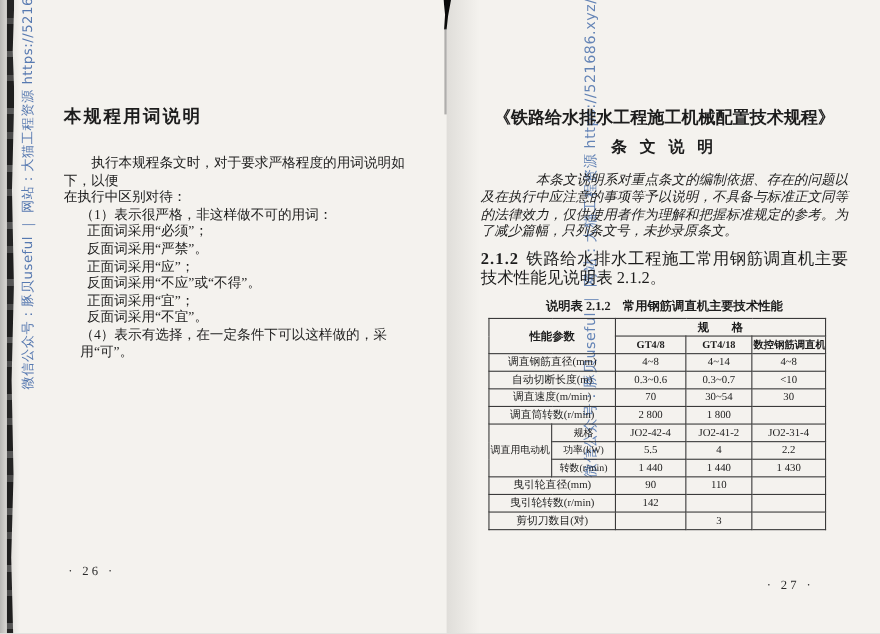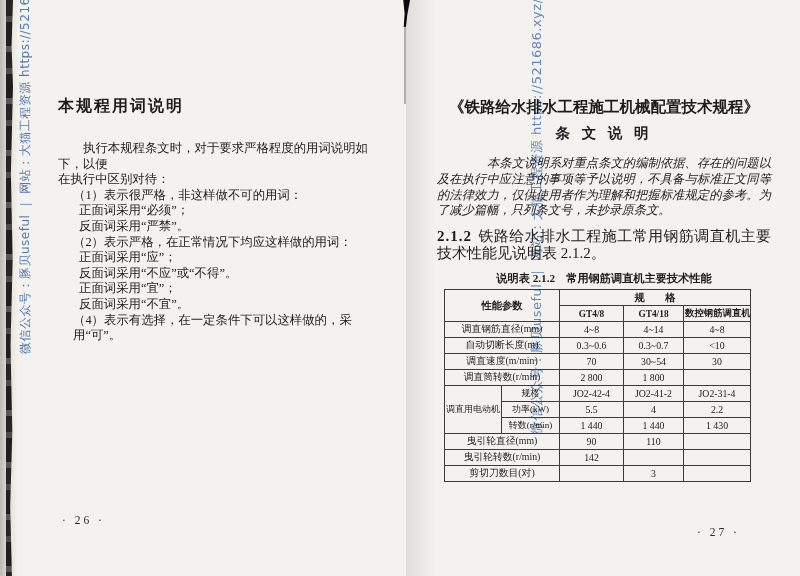--- a/index.html
+++ b/index.html
@@ -69,21 +69,20 @@
   <div class="wm wm-left">微信公众号：豚贝useful ｜ 网站：大猫工程资源 https://521686.xyz/</div>
   <div class="wm wm-center">微信公众号：豚贝useful ｜ 网站：大猫工程资源 https://521686.xyz/</div>
 
   <div class="page-left">
     <h1 class="lp-title">本规程用词说明</h1>
     <div class="bodyline li-first">执行本规程条文时，对于要求严格程度的用词说明如下，以便</div>
     <div class="bodyline">在执行中区别对待：</div>
     <div class="bodyline li-item">（1）表示很严格，非这样做不可的用词：</div>
     <div class="bodyline li-sub">正面词采用“必须”；</div>
     <div class="bodyline li-sub">反面词采用“严禁”。</div>
-    <div class="bodyline li-item">（2）表示严格，在正常情况下均应这样做的用词：</div>
     <div class="bodyline li-sub">正面词采用“应”；</div>
     <div class="bodyline li-sub">反面词采用“不应”或“不得”。</div>
     <div class="bodyline li-sub">正面词采用“宜”；</div>
     <div class="bodyline li-sub">反面词采用“不宜”。</div>
     <div class="bodyline li-item">（4）表示有选择，在一定条件下可以这样做的，采用“可”。</div>
   </div>
   <div class="pagenum pn-left">· 26 ·</div>
 
   <div class="page-right">
     <h1 class="rp-title">《铁路给水排水工程施工机械配置技术规程》</h1>

